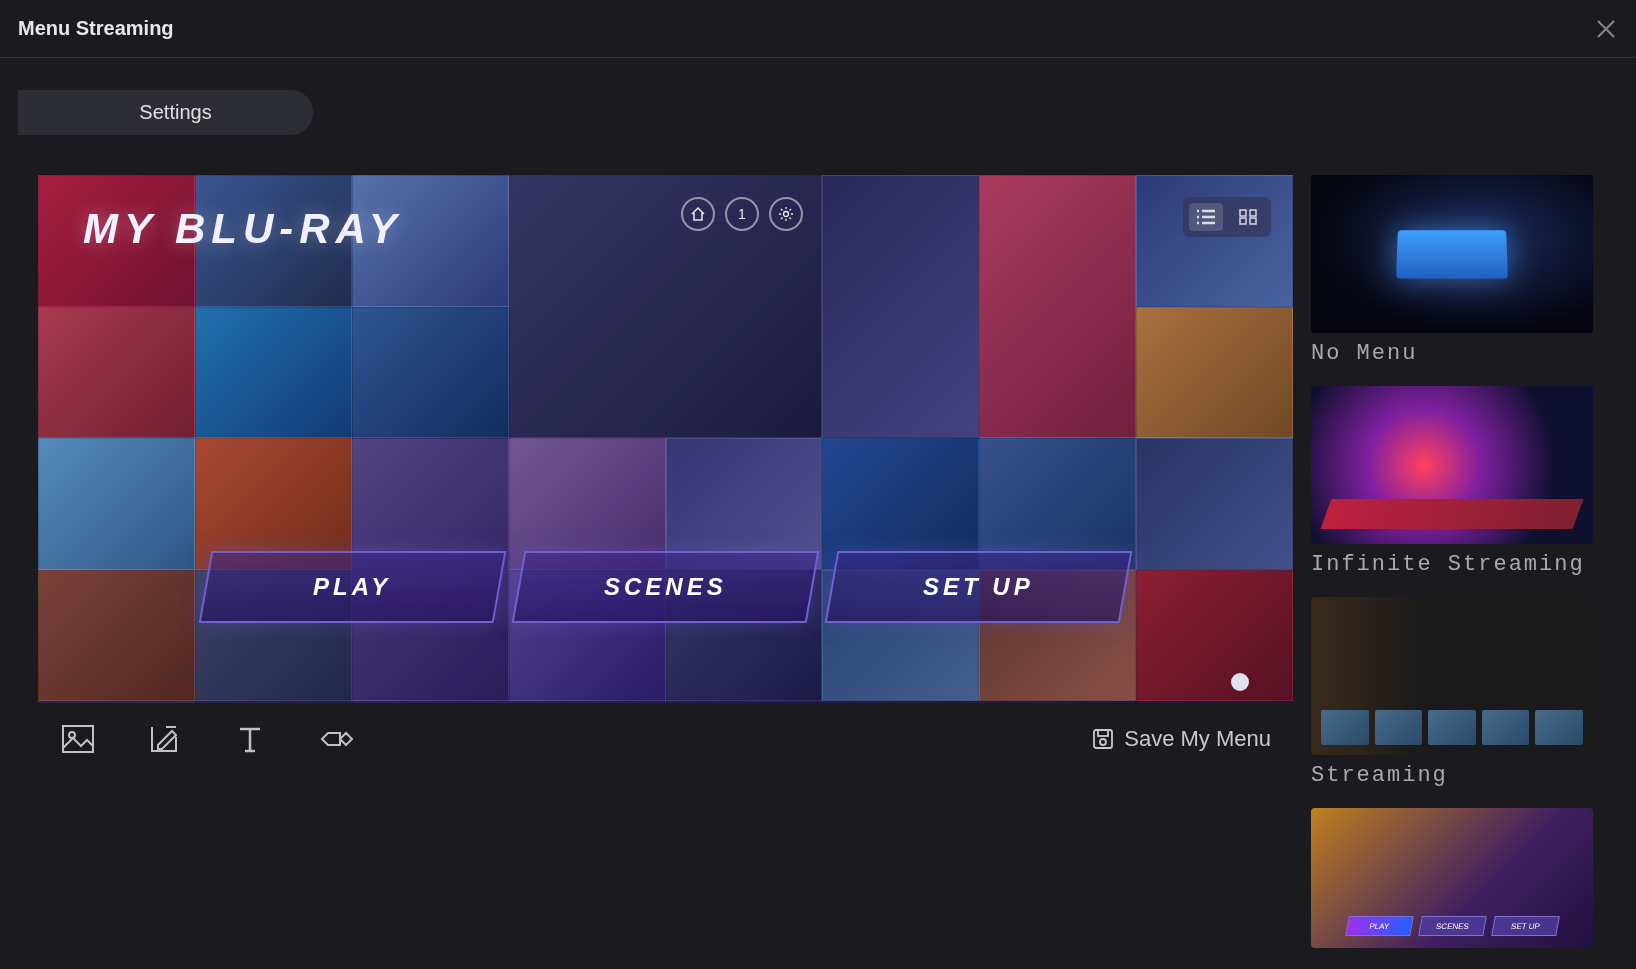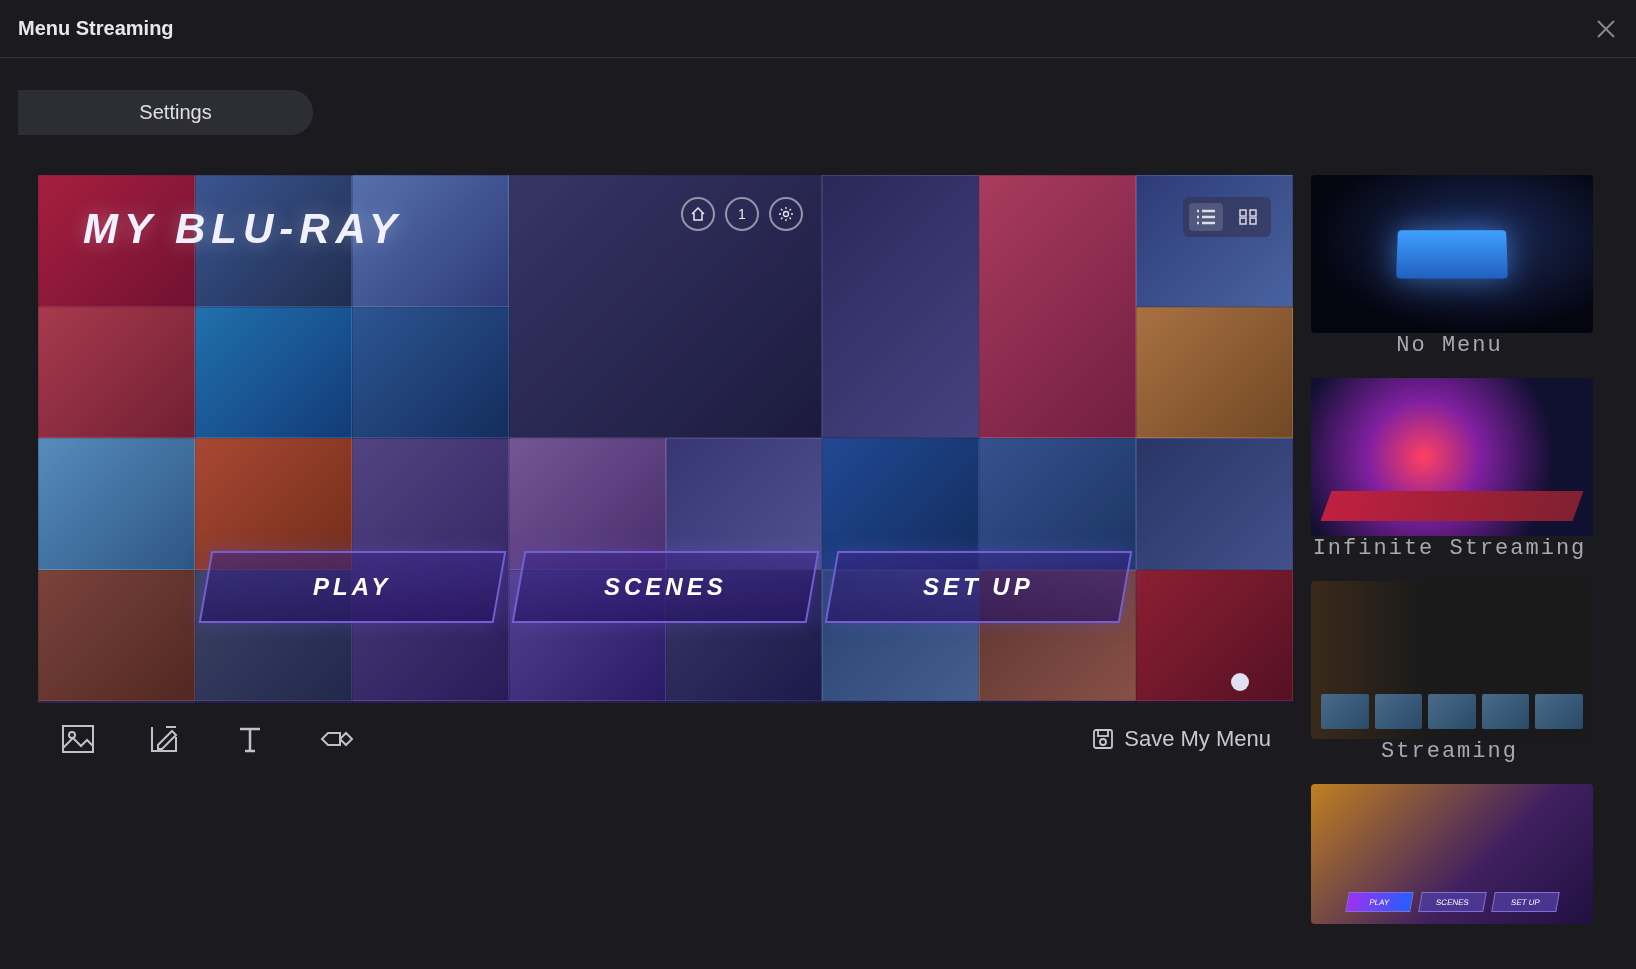--- a/index.html
+++ b/index.html
@@ -281,22 +281,22 @@
     .template-thumb {
       width: 282px;
       height: 158px;
       border-radius: 4px;
       background: #0a0a15;
       position: relative;
       overflow: hidden;
     }
     
     .template-label {
-      text-align: center;
-      margin-top: 0;
+      text-align: left;
+      margin-top: 8px;
       font-size: 22px;
       color: #a8a8b0;
       font-family: 'Courier New', monospace;
       letter-spacing: 2px;
     }
     
     .thumb-nomenu {
       background: radial-gradient(ellipse at 60% 40%, #1a2a5a 0%, #050510 70%);
       display: flex;
       align-items: center;

